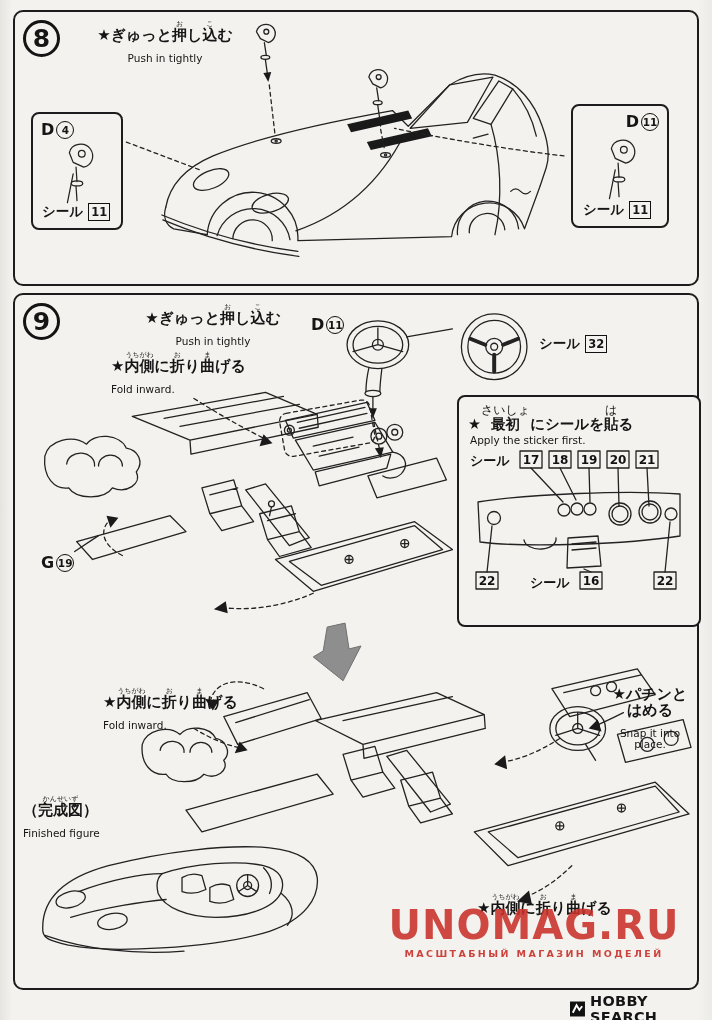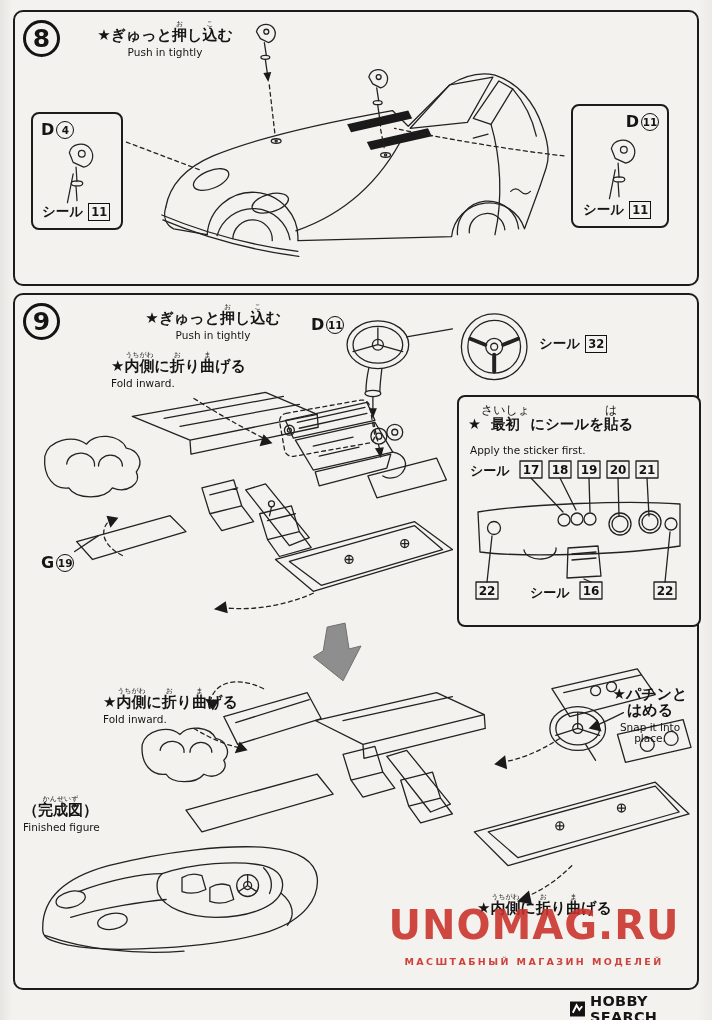--- a/index.html
+++ b/index.html
@@ -11,36 +11,36 @@
   .panel9{left:13px;top:293px;width:686px;height:697px}
   .art{position:absolute;inset:0;width:100%;height:100%}
   .ln{stroke:#222;fill:none;stroke-width:1.3;stroke-linecap:round;stroke-linejoin:round}
   .thick{stroke-width:4}
   .dash{stroke-dasharray:4 3.5}
   .fill-dark{fill:#1a1a1a;stroke:none}
   .step-circle{position:absolute;left:8px;top:8px;width:37px;height:37px;border:3px solid #141414;border-radius:50%;display:flex;align-items:center;justify-content:center;font-size:25px;font-weight:bold}
   .jp-block{position:absolute;text-align:center;line-height:1.05}
   .jp-block .jp{font-size:15px;font-weight:bold;white-space:nowrap}
   .jp-block .jp rt{font-size:7px;font-weight:normal;letter-spacing:0}
-  .jp-block .en{font-size:10.5px;margin-top:3px;font-weight:normal}
+  .jp-block .en{font-size:10.5px;margin-top:9px;font-weight:normal}
   .left-align{text-align:left}
   .partid{position:absolute;display:flex;align-items:center;gap:2px;font-size:16px;font-weight:bold}
   .circ{display:inline-flex;width:18px;height:18px;border:1.7px solid #111;border-radius:50%;align-items:center;justify-content:center;font-size:10.5px;font-weight:bold;background:transparent}
   .seal-line{position:absolute;display:flex;align-items:center;gap:5px;font-size:13.5px;font-weight:bold;white-space:nowrap}
   .boxn{display:inline-flex;min-width:18px;height:18px;border:1.7px solid #111;align-items:center;justify-content:center;font-size:11.5px;font-weight:bold;padding:0 2px}
   .callout{position:absolute;border:2px solid #1c1c1c;border-radius:8px;background:var(--paper,#f4f2ee)}
   .stickerbox{position:absolute;left:442px;top:100px;width:244px;height:232px;border:2px solid #1c1c1c;border-radius:8px;background:var(--paper,#f4f2ee);padding:7px 9px 4px 9px}
   .stickerbox .jp{font-size:14.5px;font-weight:bold;white-space:nowrap}
   .stickerbox .jp rt{font-size:12px;font-weight:normal}
-  .stickerbox .en{font-size:10.5px;margin:10px 0 2px 2px}
+  .stickerbox .en{font-size:10.5px;margin:0 0 2px 2px}
   .svgt{font-size:12px;font-weight:bold;fill:#111;font-family:"DejaVu Sans","Liberation Sans",sans-serif}
   .svgjp{font-size:13px;font-weight:bold;fill:#111;font-family:"DejaVu Sans","Liberation Sans",sans-serif}
   .wm{position:absolute;left:366px;top:903px;width:336px;text-align:center;color:var(--wm_red,#c9302a);pointer-events:none}
   .wm-title{font-size:40px;font-weight:bold;letter-spacing:1px;opacity:.88;line-height:1.1}
-  .wm-sub{font-size:9.5px;font-weight:bold;letter-spacing:2.4px;opacity:.9;margin-top:9px}
+  .wm-sub{font-size:9.5px;font-weight:bold;letter-spacing:2.4px;opacity:.9;margin-top:1px}
   .brand{position:absolute;left:570px;top:993px;display:flex;align-items:center;gap:5px}
   .brand-text{font-size:14.5px;font-weight:bold;letter-spacing:.3px}
   ruby{ruby-align:center}
 </style>
 </head>
 <body>
 
 <div class="sheet">
 
   <section class="panel panel8">

